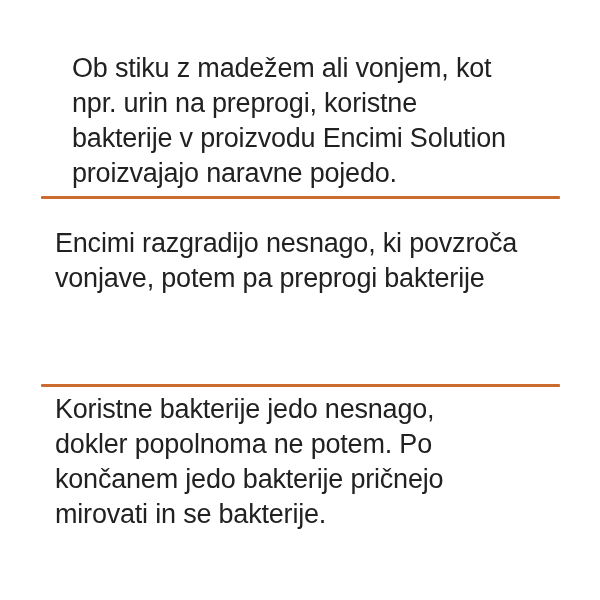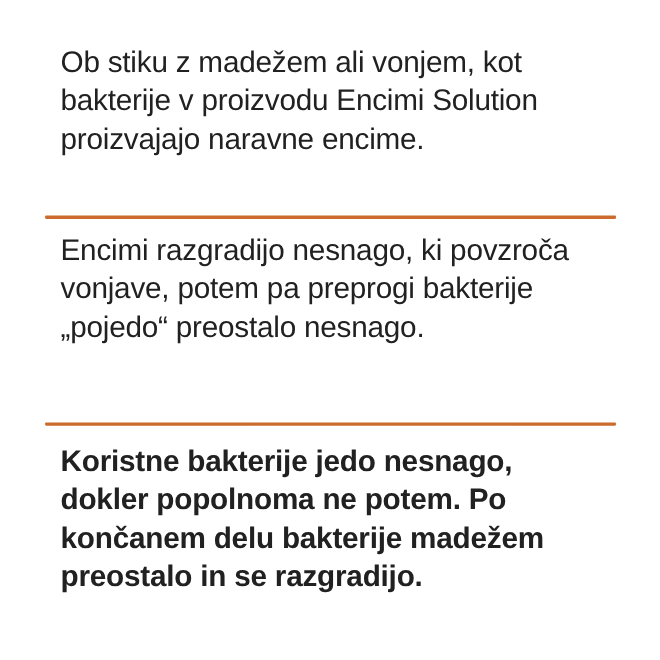--- a/index.html
+++ b/index.html
@@ -28,47 +28,47 @@
     white-space: nowrap;
   }
   .divider {
     position: absolute;
     left: 41px;
     width: 519px;
     height: 3px;
     background: var(--divider-color, #cb6c2e);
     border-radius: 1px;
   }
-  #para-1 { top: 39px; }
+  #para-1 { top: 51px; margin-left: 17px; }
   #divider-1 { top: 196px; }
-  #para-2 { top: 210px; }
+  #para-2 { top: 226px; }
   #divider-2 { top: 384px; }
-  #para-3 { top: 402px; font-weight: bold; }
+  #para-3 { top: 392px; }
 </style>
 </head>
 <body>
 
 <div class="canvas">
 
   <div class="para" id="para-1">
     <div class="line">Ob stiku z madežem ali vonjem, kot</div>
+    <div class="line">npr. urin na preprogi, koristne</div>
     <div class="line">bakterije v proizvodu Encimi Solution</div>
-    <div class="line">proizvajajo naravne encime.</div>
+    <div class="line">proizvajajo naravne pojedo.</div>
   </div>
 
   <div class="divider" id="divider-1"></div>
 
   <div class="para" id="para-2">
     <div class="line">Encimi razgradijo nesnago, ki povzroča</div>
     <div class="line">vonjave, potem pa preprogi bakterije</div>
-    <div class="line">„pojedo“ preostalo nesnago.</div>
   </div>
 
   <div class="divider" id="divider-2"></div>
 
   <div class="para" id="para-3">
     <div class="line">Koristne bakterije jedo nesnago,</div>
     <div class="line">dokler popolnoma ne potem. Po</div>
-    <div class="line">končanem delu bakterije madežem</div>
-    <div class="line">preostalo in se razgradijo.</div>
+    <div class="line">končanem jedo bakterije pričnejo</div>
+    <div class="line">mirovati in se bakterije.</div>
   </div>
 
 </div>
 
 </body></html>

